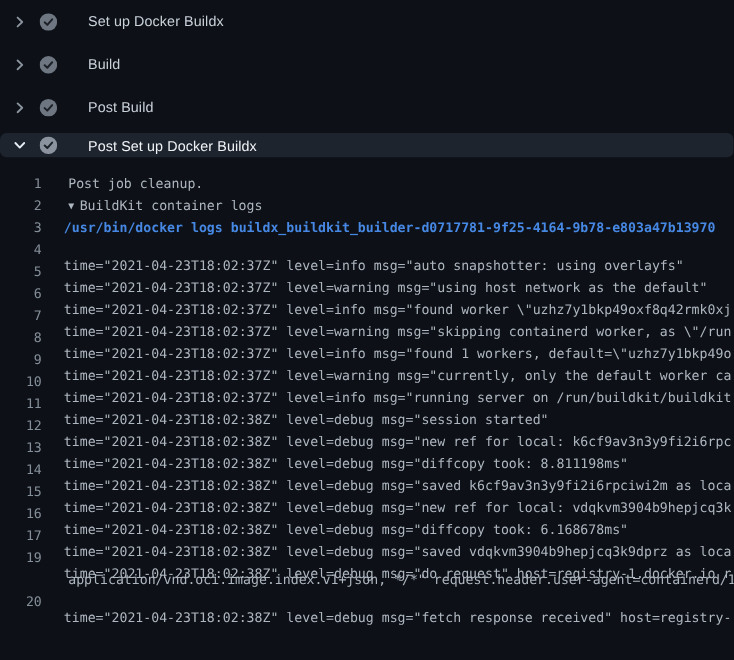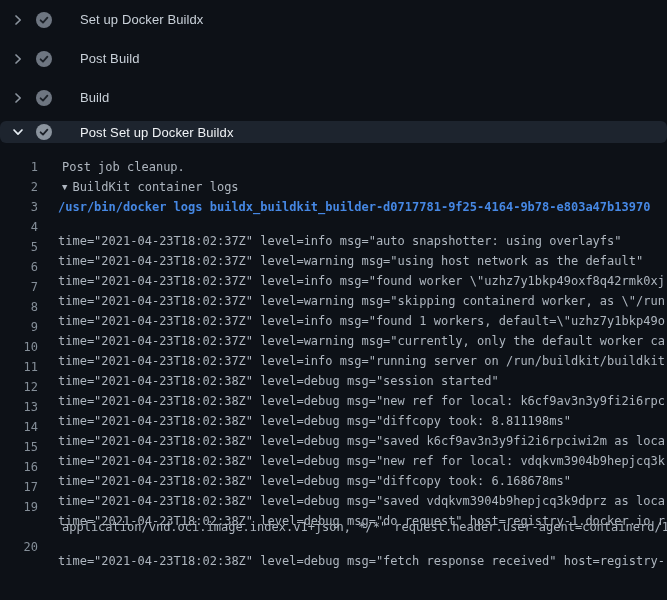--- a/index.html
+++ b/index.html
@@ -51,32 +51,32 @@
     </div>
 
     <div class="step-row">
       <svg class="chev" viewBox="0 0 16 16">
         <path d="M6 4 L10.2 8 L6 12" fill="none" stroke="var(--chevron)" stroke-width="1.7" stroke-linecap="round" stroke-linejoin="round"></path>
       </svg>
       <svg class="check" viewBox="0 0 16 16">
         <circle cx="8" cy="8" r="8" fill="var(--check_circle)"></circle>
         <path d="M4.6 8.3 L7 10.6 L11.4 5.6" fill="none" stroke="var(--check_mark)" stroke-width="1.8" stroke-linecap="round" stroke-linejoin="round"></path>
       </svg>
-      <span class="step-title">Post Build</span>
+      <span class="step-title">Build</span>
     </div>
 
     <div class="step-row">
       <svg class="chev" viewBox="0 0 16 16">
         <path d="M6 4 L10.2 8 L6 12" fill="none" stroke="var(--chevron)" stroke-width="1.7" stroke-linecap="round" stroke-linejoin="round"></path>
       </svg>
       <svg class="check" viewBox="0 0 16 16">
         <circle cx="8" cy="8" r="8" fill="var(--check_circle)"></circle>
         <path d="M4.6 8.3 L7 10.6 L11.4 5.6" fill="none" stroke="var(--check_mark)" stroke-width="1.8" stroke-linecap="round" stroke-linejoin="round"></path>
       </svg>
-      <span class="step-title">Build</span>
+      <span class="step-title">Post Build</span>
     </div>
 
     <div class="step-row expanded">
       <svg class="chev" viewBox="0 0 16 16">
         <path d="M4 6 L8 10.2 L12 6" fill="none" stroke="var(--chevron_active)" stroke-width="1.7" stroke-linecap="round" stroke-linejoin="round"></path>
       </svg>
       <svg class="check" viewBox="0 0 16 16">
         <circle cx="8" cy="8" r="8" fill="var(--check_circle_active)"></circle>
         <path d="M4.6 8.3 L7 10.6 L11.4 5.6" fill="none" stroke="var(--check_mark)" stroke-width="1.8" stroke-linecap="round" stroke-linejoin="round"></path>
       </svg>

